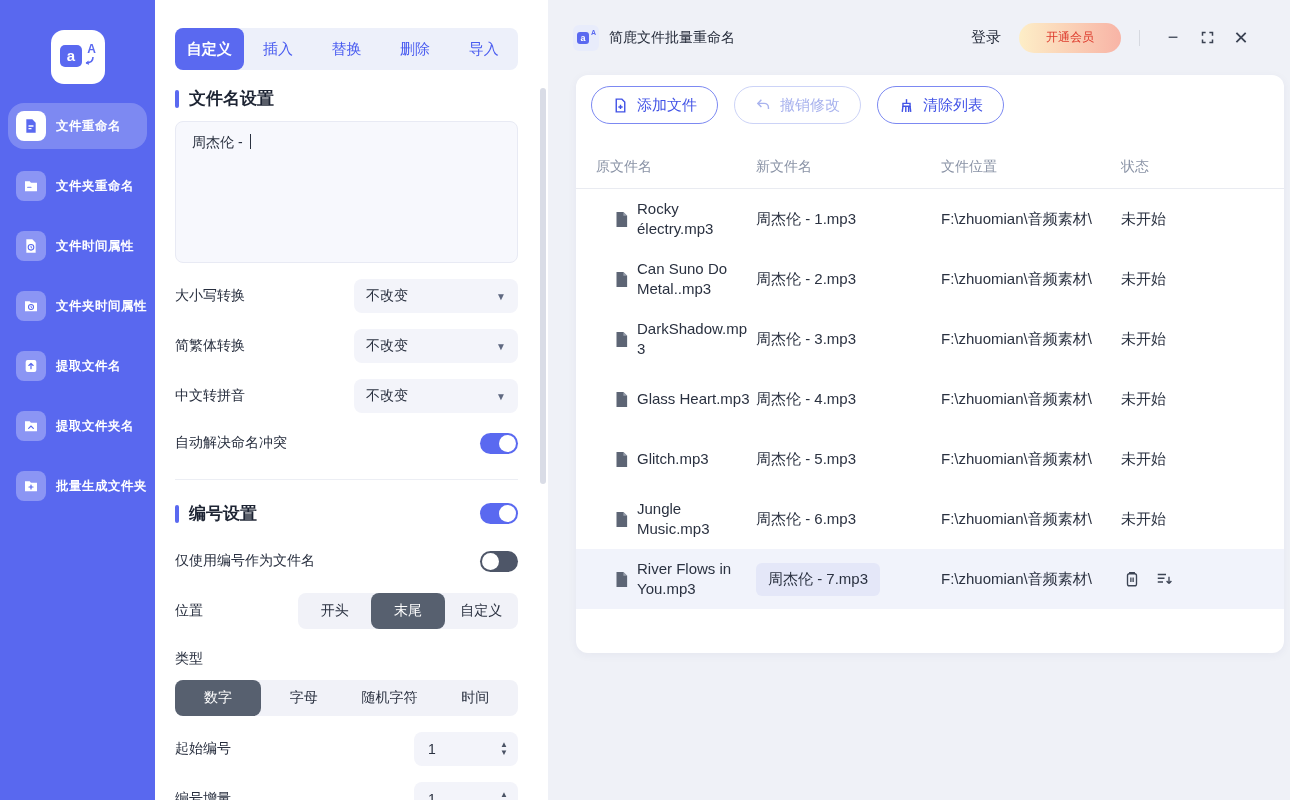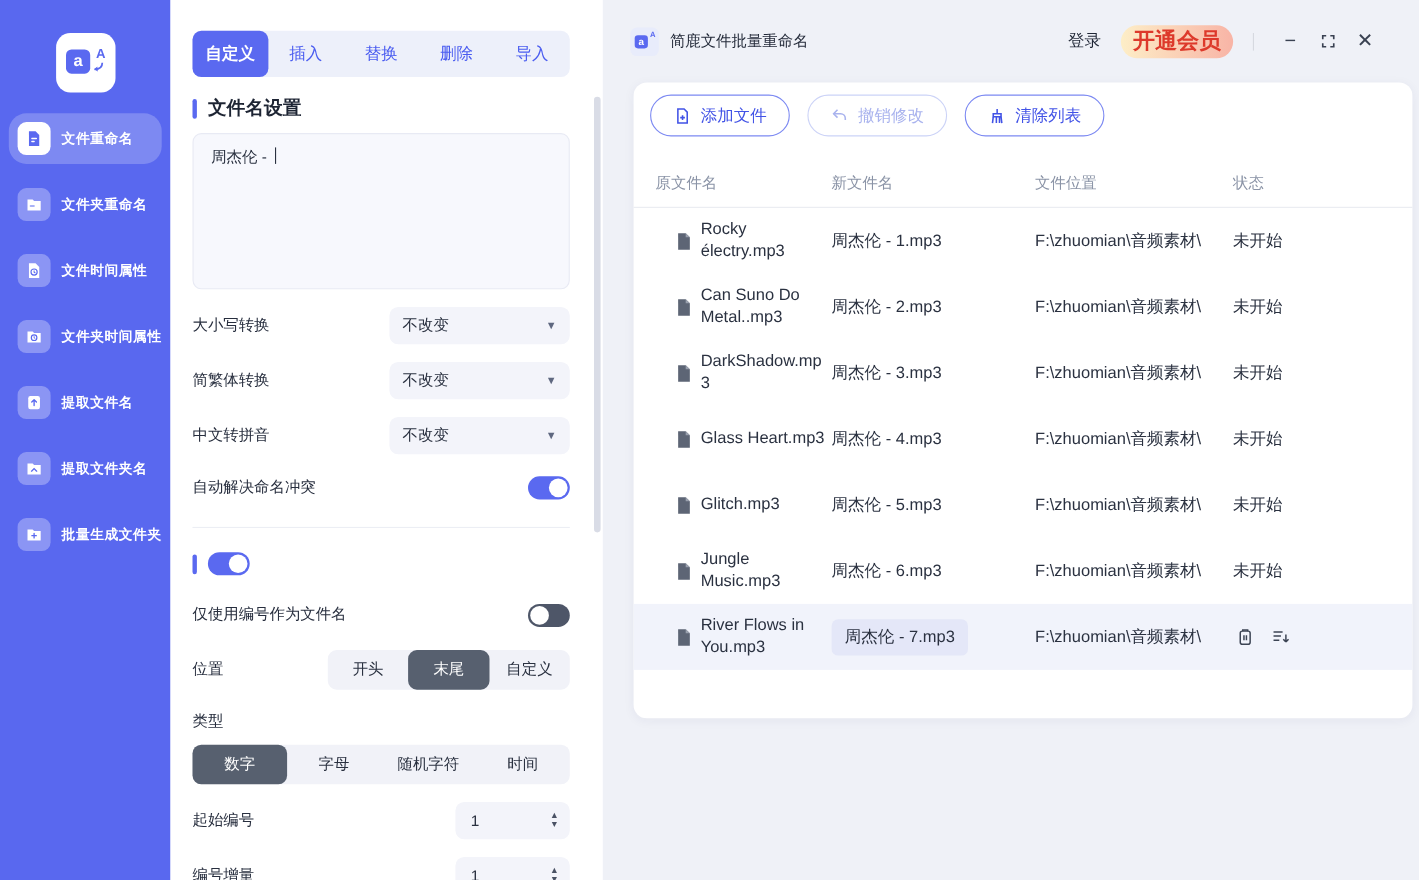--- a/index.html
+++ b/index.html
@@ -52,21 +52,21 @@
   .spin-arrows { display:flex; flex-direction:column; line-height:8px; font-size:8px; color:#4a5264; cursor:pointer; }
 
   
   .work { position:absolute; left:548px; top:0; width:742px; height:800px; background:#eff1f7; }
   .titlebar { height:75px; display:flex; align-items:center; padding:0 32px 0 25px; }
   .mini-logo { width:26px; height:26px; border-radius:6px; background:#e8ecfb; position:relative; flex:0 0 auto; }
   .mini-logo .a-box { position:absolute; left:4px; top:7px; width:12px; height:12px; background:#5a69f0; border-radius:3px; color:#fff; font-size:9px; font-weight:bold; text-align:center; line-height:12px; }
   .mini-logo .A-cap { position:absolute; right:3px; top:4px; color:#5a69f0; font-size:7px; font-weight:bold; }
   .app-title { margin-left:10px; font-size:14px; font-weight:500; color:#1f2635; flex:1; }
   .login { font-size:15px; color:#1f2635; font-weight:500; cursor:pointer; }
-  .vip { margin-left:18px; width:102px; height:30px; border-radius:15px; background:linear-gradient(90deg,#fdeec7,#f8b4a6); color:#dd392b; font-size:20px; font-weight:bold; display:flex; align-items:center; justify-content:center; cursor:pointer; }
+  .vip { margin-left:18px; width:102px; height:30px; border-radius:15px; background:linear-gradient(90deg,#fdeec7,#f8b4a6); color:#dd392b; font-size:12px; font-weight:normal; display:flex; align-items:center; justify-content:center; cursor:pointer; }
   .tb-div { width:1px; height:16px; background:#d6d9e0; margin:0 16px 0 18px; }
   .winbtn { width:34px; height:30px; display:flex; align-items:center; justify-content:center; color:#3a4252; font-size:18px; cursor:pointer; }
 
   .card { position:absolute; left:28px; top:75px; width:708px; height:578px; background:#fff; border-radius:12px; box-shadow:0 2px 10px rgba(30,40,90,0.05); }
   .toolbar { height:70px; padding:11px 15px 0 15px; position:relative; display:flex; gap:16px; }
   .obtn { height:38px; border-radius:19px; border:1px solid #7c89f2; background:#fff; color:#4253e6; font-size:15px; display:inline-flex; align-items:center; gap:8px; padding:0 20px; cursor:pointer; font-family:inherit; }
   .obtn.disabled { border-color:#ccd3f7; color:#a9b3ee; }
   .start-btn { position:absolute; right:10px; top:10px; width:153px; height:40px; border:none; border-radius:8px; background:#5a69f0; color:#fff; font-size:16px; font-weight:bold; cursor:pointer; box-shadow:0 6px 14px rgba(90,105,240,.35); font-family:inherit; }
   .thead { height:44px; border-bottom:1px solid #e9ebf1; display:flex; align-items:center; }
   .hc { font-size:14px; color:#8a93a6; }
@@ -209,20 +209,21 @@
       <span class="flabel">自动解决命名冲突</span>
       <span class="toggle on">
           <span class="knob"></span>
         </span>
     </div>
 
     <div class="divider"></div>
 
     <div class="sec-head" style="margin-top:22px;">
       <span class="sec-bar"></span>
+      <span class="sec-title">编号设置</span>
       <span class="toggle on">
           <span class="knob"></span>
         </span>
     </div>
 
     <div class="trow" style="margin-top:24px;height:24px;">
       <span class="flabel">仅使用编号作为文件名</span>
       <span class="toggle off">
           <span class="knob"></span>
         </span>

